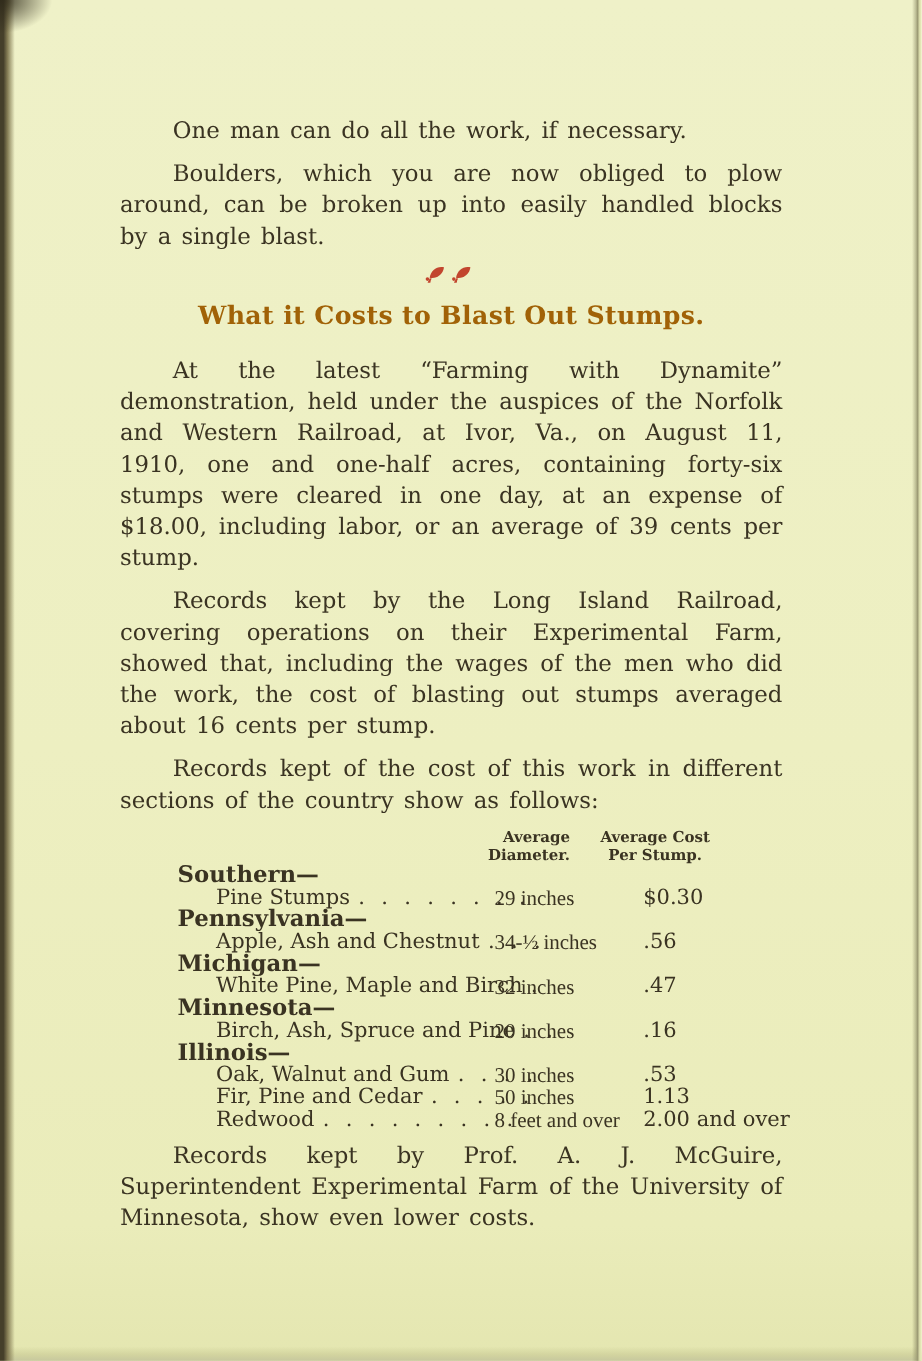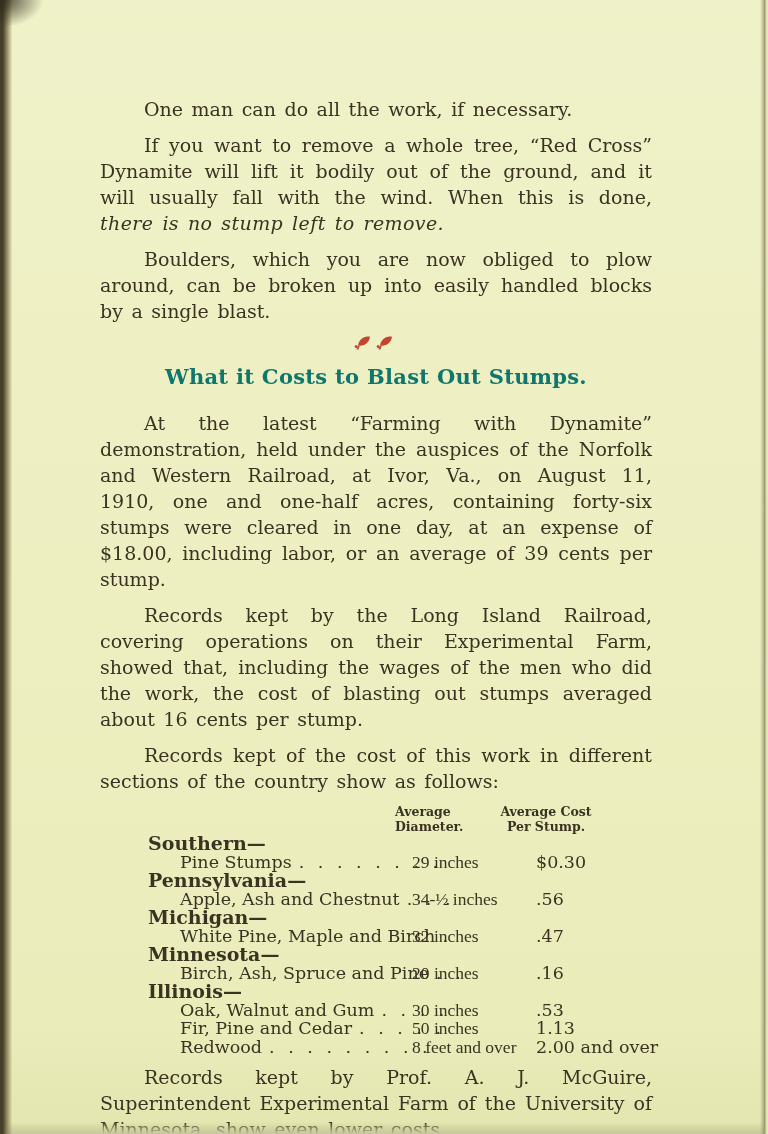--- a/index.html
+++ b/index.html
@@ -29,27 +29,27 @@
     color:#3a3322; z-index:2;
   }
   .para {
     margin:10px; font-size:19px; line-height:26px; text-align:justify;
     text-indent:44px; word-spacing:2.5px;
   }
   .em { font-style:italic; letter-spacing:0.4px; }
   .ornament { text-align:center; margin-top:8px; height:16px; line-height:16px; }
   .section-heading {
     text-align:center; font-weight:bold; font-size:21px; line-height:26px;
-    color:#0f766e; margin:14px 0 0 0; letter-spacing:0.3px;
+    color:#a16207; margin:14px 0 0 0; letter-spacing:0.3px;
   }
   .mt-section { margin-top:20px; }
   .cost-table { margin-left:58px; width:514px; font-size:17.5px; }
   .thead { position:relative; height:30px; font-size:12.5px; font-weight:bold; line-height:15px; }
   .th-loc  { position:absolute; left:30px;  top:9px; width:240px; text-align:center; }
-  .th-dia  { position:absolute; left:247px; top:0;   width:80px;  text-align:left; }
+  .th-dia  { position:absolute; left:247px; top:0;   width:80px;  text-align:right; }
   .th-cost { position:absolute; left:352px; top:0;   width:92px;  text-align:center; }
   .tgroup { font-weight:bold; font-size:19px; line-height:18.5px; white-space:nowrap; }
   .trow { display:grid; grid-template-columns:250px 120px 1fr; line-height:18.5px; }
   .td-kind { padding-left:32px; white-space:nowrap; }
   .dots { word-spacing:8px; margin-left:7px; }
   .td-dia { padding-left:14px; white-space:nowrap;font-family:Liberation Serif, serif; }
   .td-cost { padding-left:18px; white-space:nowrap; }
   .closing { margin-top:8px; }
 </style>
 </head>
@@ -58,21 +58,20 @@
 <div class="edge-left"></div>
 <div class="corner-tl"></div>
 <div class="edge-right"></div>
 <div class="edge-bottom"></div>
 
 <div class="content">
 
   <p class="para"><span>One man can do all the work, if necessary.</span></p>
 
 
-  <p class="para"><span>If you want to remove a whole tree, “Red Cross” Dynamite will lift it bodily out of the ground, and it will usually fall with the wind.  When this is done, </span><span class="em">there is no stump left to remove.</span></p>
 
   <p class="para"><span>Boulders, which you are now obliged to plow around, can be broken up into easily handled blocks by a single blast.</span></p>
 
   <div class="ornament">
     <svg width="46" height="16" viewBox="0 0 46 16">
       <g fill="#c2452e">
         <path d="M5,11.5 C6,5.5 11,1.5 17,2.8 C16.2,9 10.5,12.8 5,11.5 Z"></path>
         <path d="M5.2,11.8 C4.4,13.2 3.8,14.3 3.3,15.6 L5.6,15.6 C5.8,14.2 6.2,13 6.8,12.1 Z"></path>
         <circle cx="3.2" cy="12.6" r="1.5"></circle>
         <path d="M27,11.5 C28,5.5 33,1.5 39,2.8 C38.2,9 32.5,12.8 27,11.5 Z"></path>

